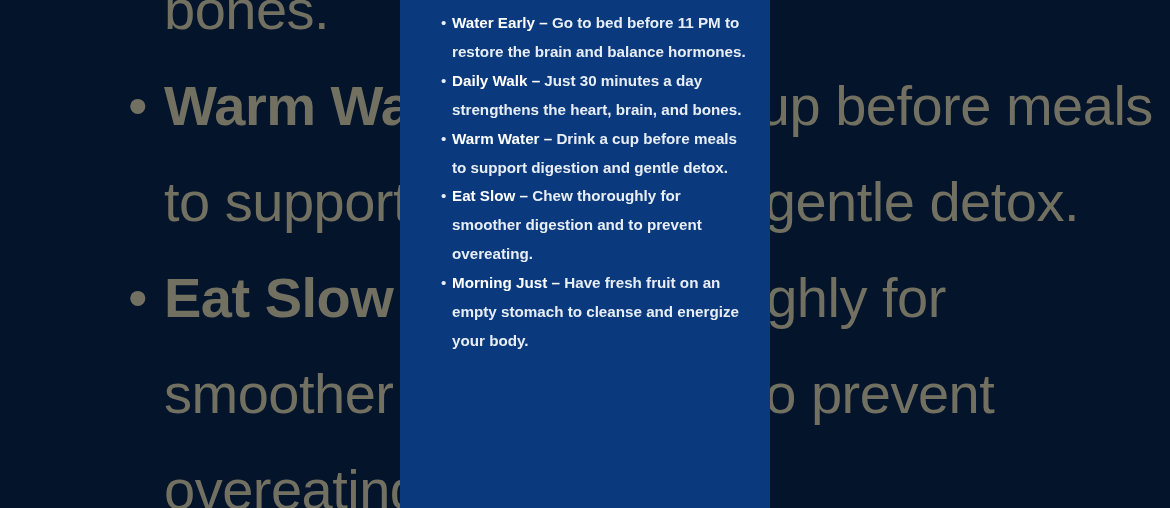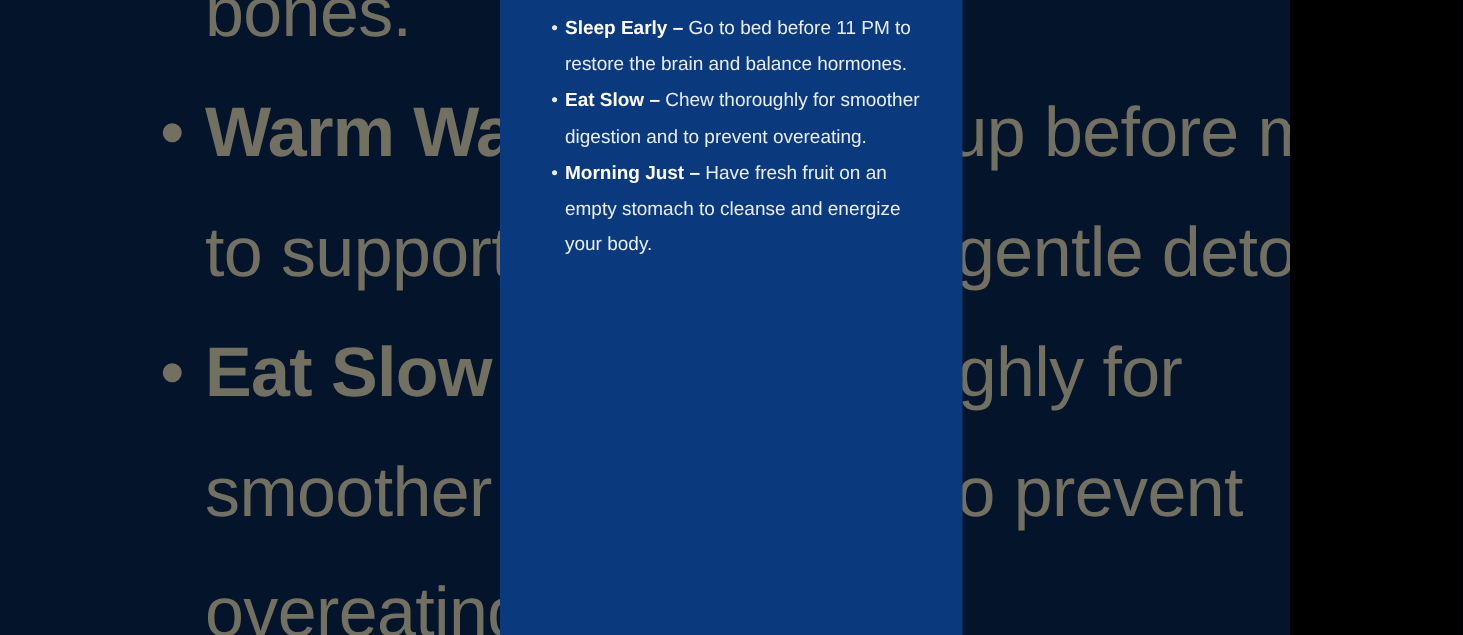--- a/index.html
+++ b/index.html
@@ -6,21 +6,21 @@
     margin: 0;
     padding: 0;
     background: #000;
   }
   body {
     font-family: "Liberation Sans", sans-serif;
   }
 
   #screen {
     position: relative;
-    width: 1032px;
+    width: 1170px;
     height: 508px;
     overflow: hidden;
     background: #04142b;
   }
 
   
   #bg-layer {
     position: absolute;
     inset: 0;
     overflow: hidden;
@@ -88,40 +88,42 @@
     top: 0;
     color: #e8eef6;
     font-size: 15.2px;
     line-height: 28.9px;
   }
   #fg-list .term {
     font-weight: bold;
     color: #ffffff;
   }
   #fg-list .desc {
-    font-weight: normal;
+    font-weight: bold;
   }
 </style>
 </head>
 <body>
 
 <div id="screen">
 
   <div id="bg-layer">
     <ul id="bg-list">
         <li class="cont"><span>bones.</span></li>
         <li class="lead"><span class="bgb">Warm Water</span><span> – Drink a cup before meals</span></li>
         <li class="cont"><span>to support digestion and gentle detox.</span></li>
         <li class="lead"><span class="bgb">Eat Slow</span><span> – Chew thoroughly for</span></li>
         <li class="cont"><span>smoother digestion and to prevent</span></li>
         <li class="cont"><span>overeating.</span></li>
       </ul>
   </div>
 
   <div id="card">
     <ul id="fg-list">
-        <li><span class="term">Sleep Early</span><span class="term"> – </span><span class="desc">Go to bed before 11 PM to restore the brain and balance hormones.</span></li>
+        <li><span class="term">Water Early</span><span class="term"> – </span><span class="desc">Go to bed before 11 PM to restore the brain and balance hormones.</span></li>
+        <li><span class="term">Daily Walk</span><span class="term"> – </span><span class="desc">Just 30 minutes a day strengthens the heart, brain, and bones.</span></li>
+        <li><span class="term">Warm Water</span><span class="term"> – </span><span class="desc">Drink a cup before meals to support digestion and gentle detox.</span></li>
         <li><span class="term">Eat Slow</span><span class="term"> – </span><span class="desc">Chew thoroughly for smoother digestion and to prevent overeating.</span></li>
         <li><span class="term">Morning Just</span><span class="term"> – </span><span class="desc">Have fresh fruit on an empty stomach to cleanse and energize your body.</span></li>
       </ul>
   </div>
 
 </div>
 
 </body></html>

